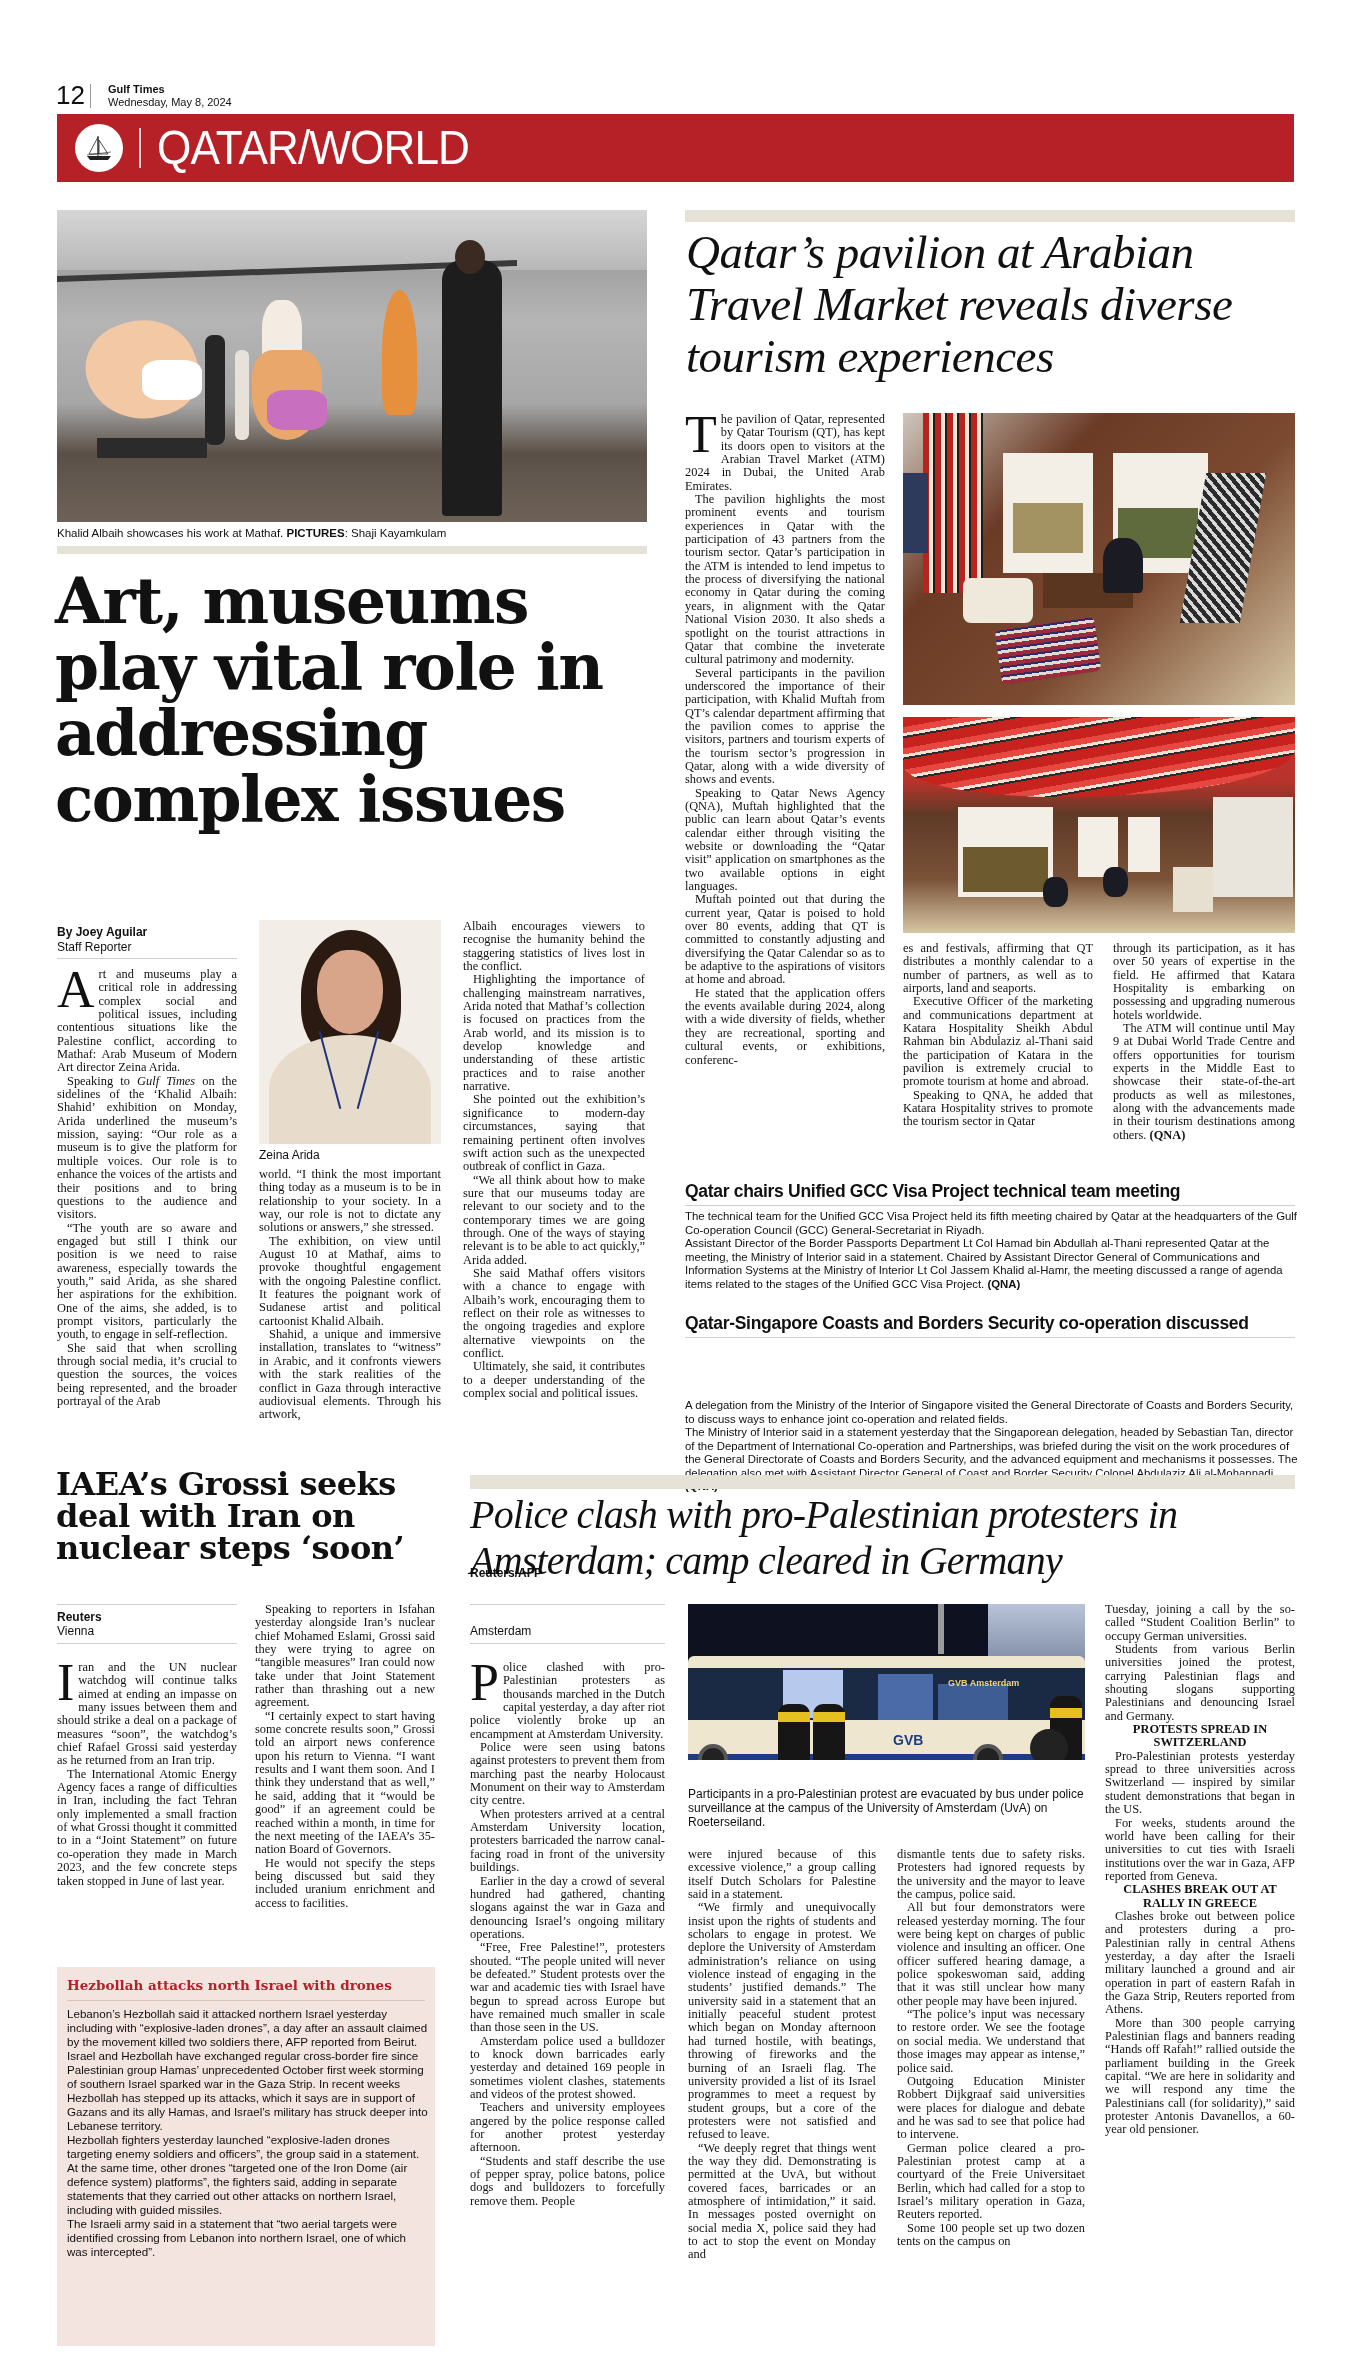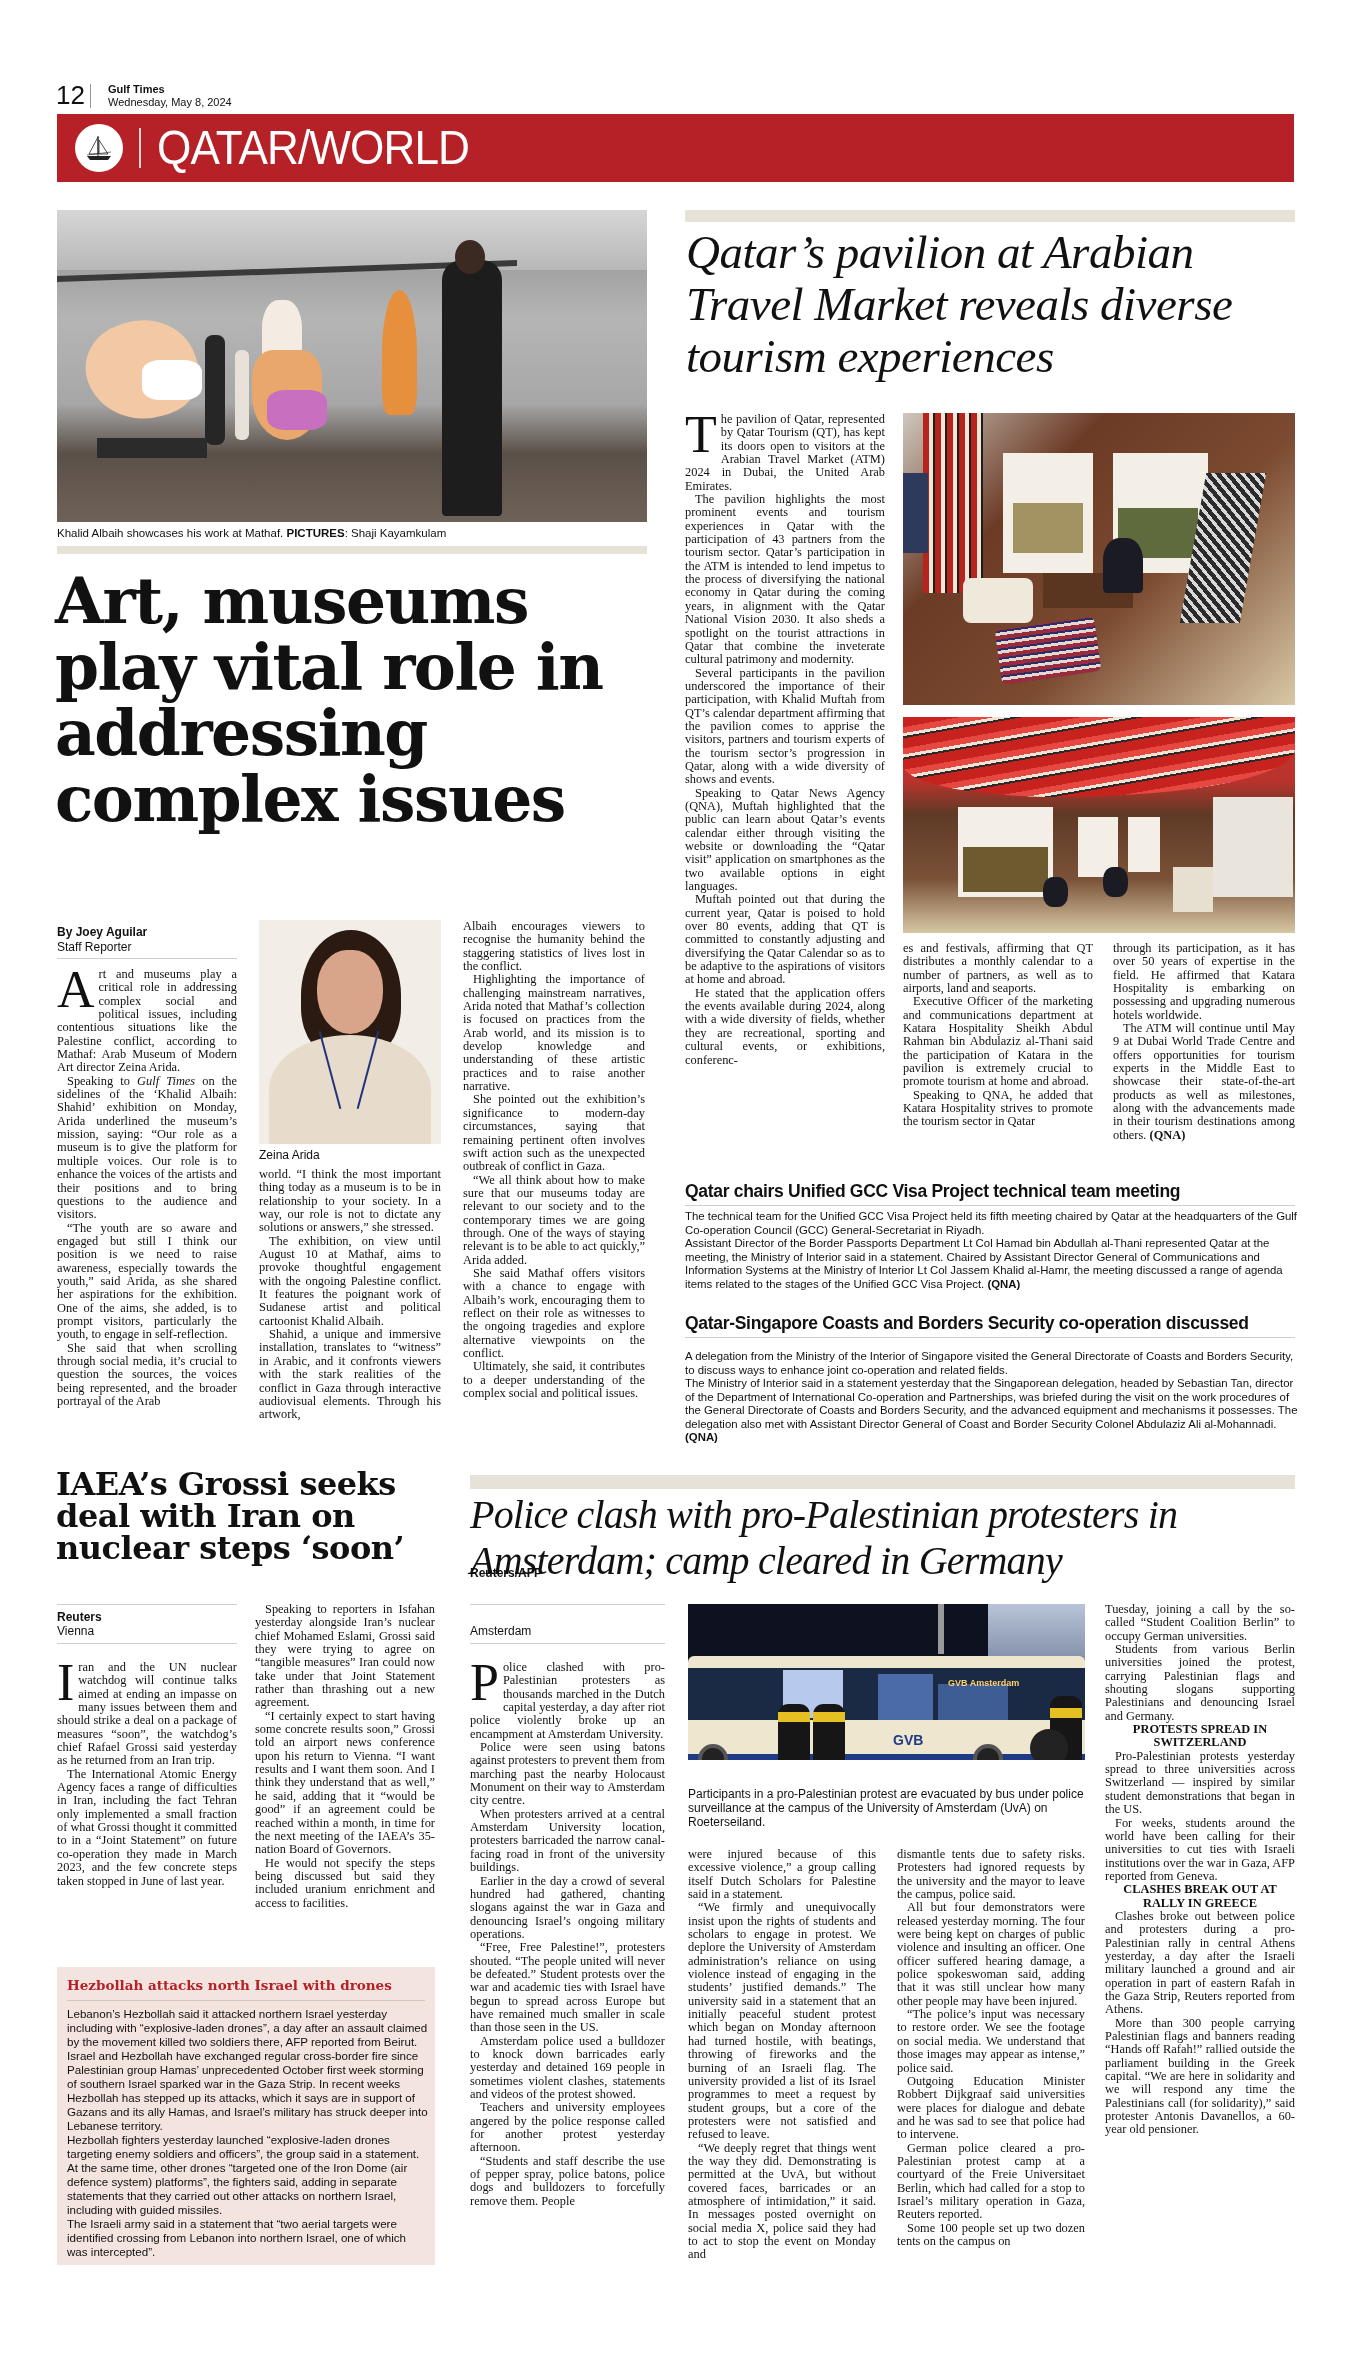--- a/index.html
+++ b/index.html
@@ -37,21 +37,21 @@
   .col p { text-indent: 10px; }
   .col p.first { text-indent: 0; }
   .col p.noindent { text-indent: 0; }
   .dropcap { float: left; font-family: "Liberation Serif", serif; font-size: 52px; line-height: 40px; padding-right: 4px; margin-top: 2px; font-weight: normal; }
   .col .subhead { text-indent: 0; text-align: center; font-weight: bold; font-size: 12.4px; line-height: 13.35px; text-transform: uppercase; }
   .col b { font-weight: bold; }
 
   .brief { position: absolute; font-family: "Liberation Sans", sans-serif; font-size: 11.4px; line-height: 13.5px; color: #111; transform-origin: left top; }
   .brief p { margin: 0; }
 
-  #hez-box { position: absolute; left: 57px; top: 1967px; width: 378px; height: 298px; background: #f4e4df; text-decoration: underline; }
+  #hez-box { position: absolute; left: 57px; top: 1967px; width: 378px; height: 379px; background: #f4e4df; text-decoration: underline; }
   #hez-title { position: absolute; left: 10px; top: 10px; font-family: "DejaVu Serif", serif; font-weight: bold; font-size: 13.5px; color: #b52126; }
   #hez-rule { position: absolute; left: 10px; top: 33px; width: 358px; height: 1px; background: #d9c4bf; }
   #hez-body { position: absolute; left: 10px; top: 40px; width: 362px; font-family: "Liberation Sans", sans-serif; font-size: 11.6px; line-height: 14px; color: #111; }
 </style>
 </head>
 <body>
 
 <div id="folio">12</div>
 <div id="folio-sep"></div>
 <div id="pub-name">Gulf Times</div>
@@ -177,21 +177,21 @@
 
 <div class="hl-sans" style="left:685px;top:1180px;font-size:17.5px;line-height:22px;letter-spacing:-0.3px;">Qatar chairs Unified GCC Visa Project technical team meeting</div>
 <div class="rule" style="left:685px;top:1205px;width:610px;"></div>
 <div class="brief" style="left:685px;top:1210px;width:620px;">
   <p>The technical team for the Unified GCC Visa Project held its fifth meeting chaired by Qatar at the headquarters of the Gulf Co-operation Council (GCC) General-Secretariat in Riyadh.</p>
   <p><span>Assistant Director of the Border Passports Department Lt Col Hamad bin Abdullah al-Thani represented Qatar at the meeting, the Ministry of Interior said in a statement. Chaired by Assistant Director General of Communications and Information Systems at the Ministry of Interior Lt Col Jassem Khalid al-Hamr, the meeting discussed a range of agenda items related to the stages of the Unified GCC Visa Project. </span><b>(QNA)</b></p>
 </div>
 
 <div class="hl-sans" style="left:685px;top:1312px;font-size:17.5px;line-height:22px;letter-spacing:-0.3px;">Qatar-Singapore Coasts and Borders Security co-operation discussed</div>
 <div class="rule" style="left:685px;top:1337px;width:610px;"></div>
-<div class="brief" style="left:685px;top:1350px;width:620px;">
+<div class="brief" style="left:685px;top:1399px;width:620px;">
   <p>A delegation from the Ministry of the Interior of Singapore visited the General Directorate of Coasts and Borders Security, to discuss ways to enhance joint co-operation and related fields.</p>
   <p><span>The Ministry of Interior said in a statement yesterday that the Singaporean delegation, headed by Sebastian Tan, director of the Department of International Co-operation and Partnerships, was briefed during the visit on the work procedures of the General Directorate of Coasts and Borders Security, and the advanced equipment and mechanisms it possesses. The delegation also met with Assistant Director General of Coast and Border Security Colonel Abdulaziz Ali al-Mohannadi.</span><b>(QNA)</b></p>
 </div>
 
 <div class="hl-big" style="left:56px;top:1468px;width:400px;font-size:32px;line-height:32px;letter-spacing:-0.5px;">IAEA’s Grossi seeks deal with Iran on nuclear steps ‘soon’</div>
 <div class="rule" style="left:57px;top:1604px;width:180px;"></div>
 <div class="byline-name" style="left:57px;top:1610px;">Reuters</div>
 <div class="byline-role" style="left:57px;top:1624px;">Vienna</div>
 <div class="rule" style="left:57px;top:1643px;width:180px;"></div>
 

